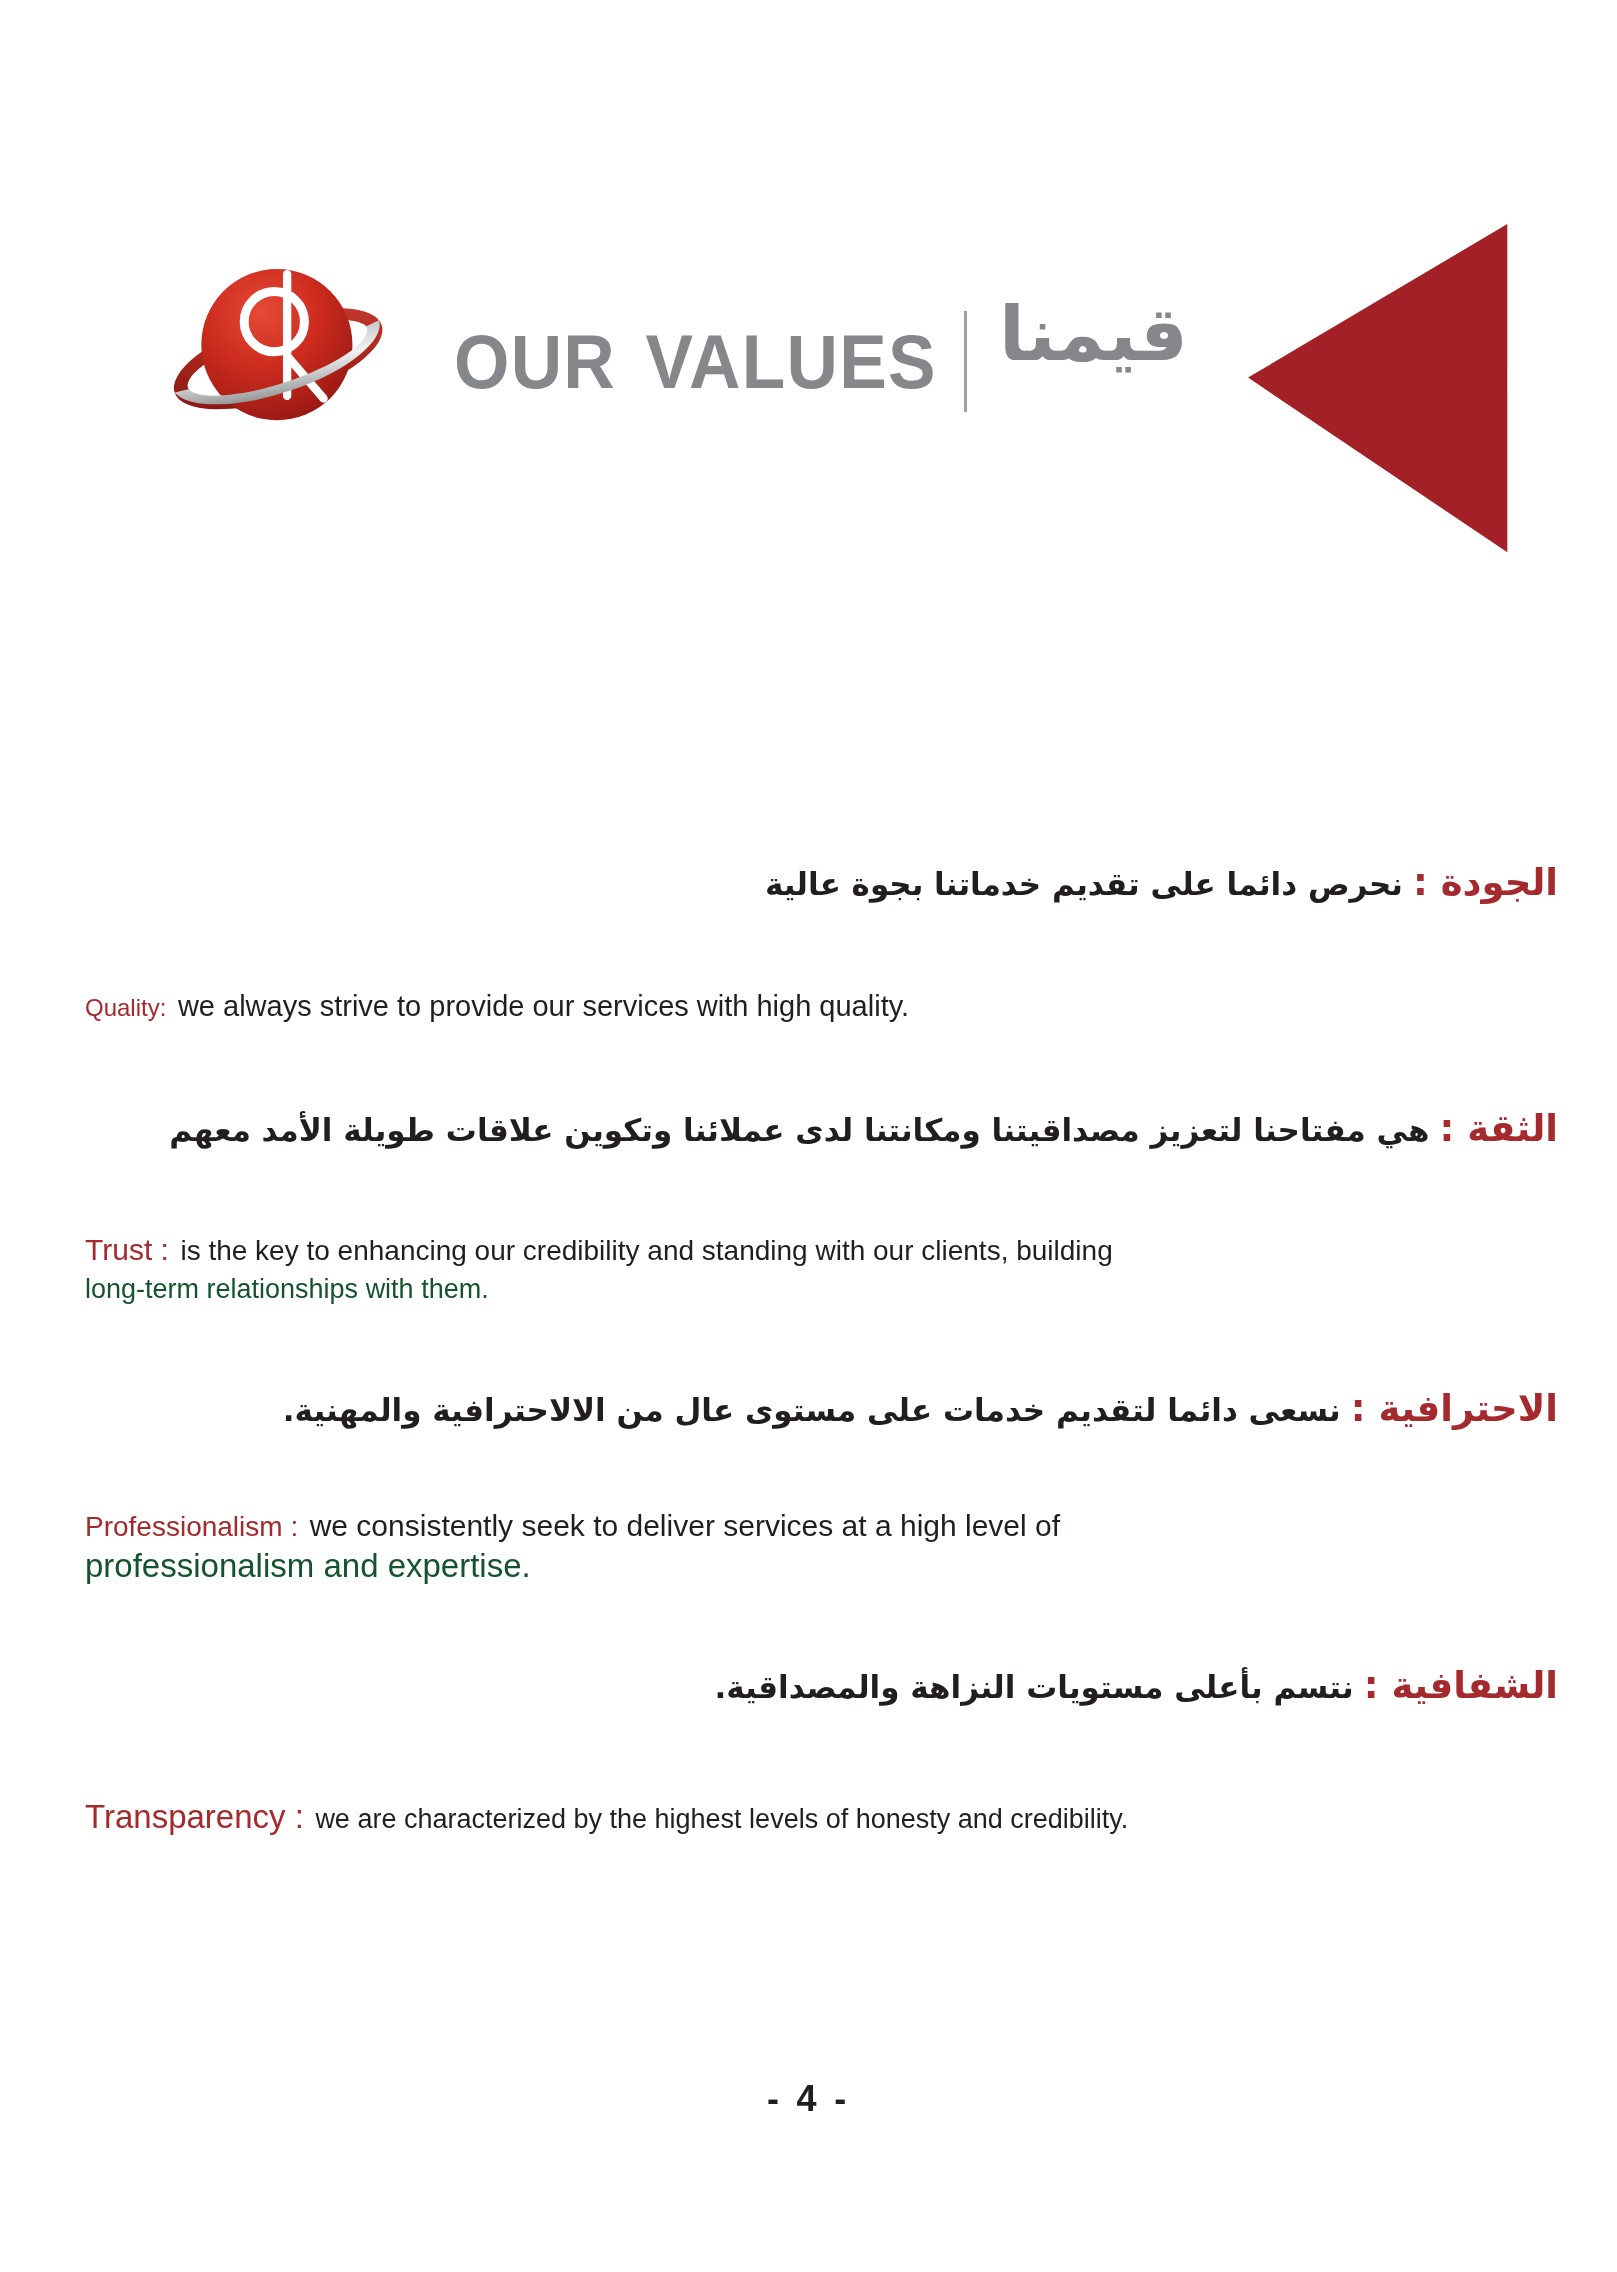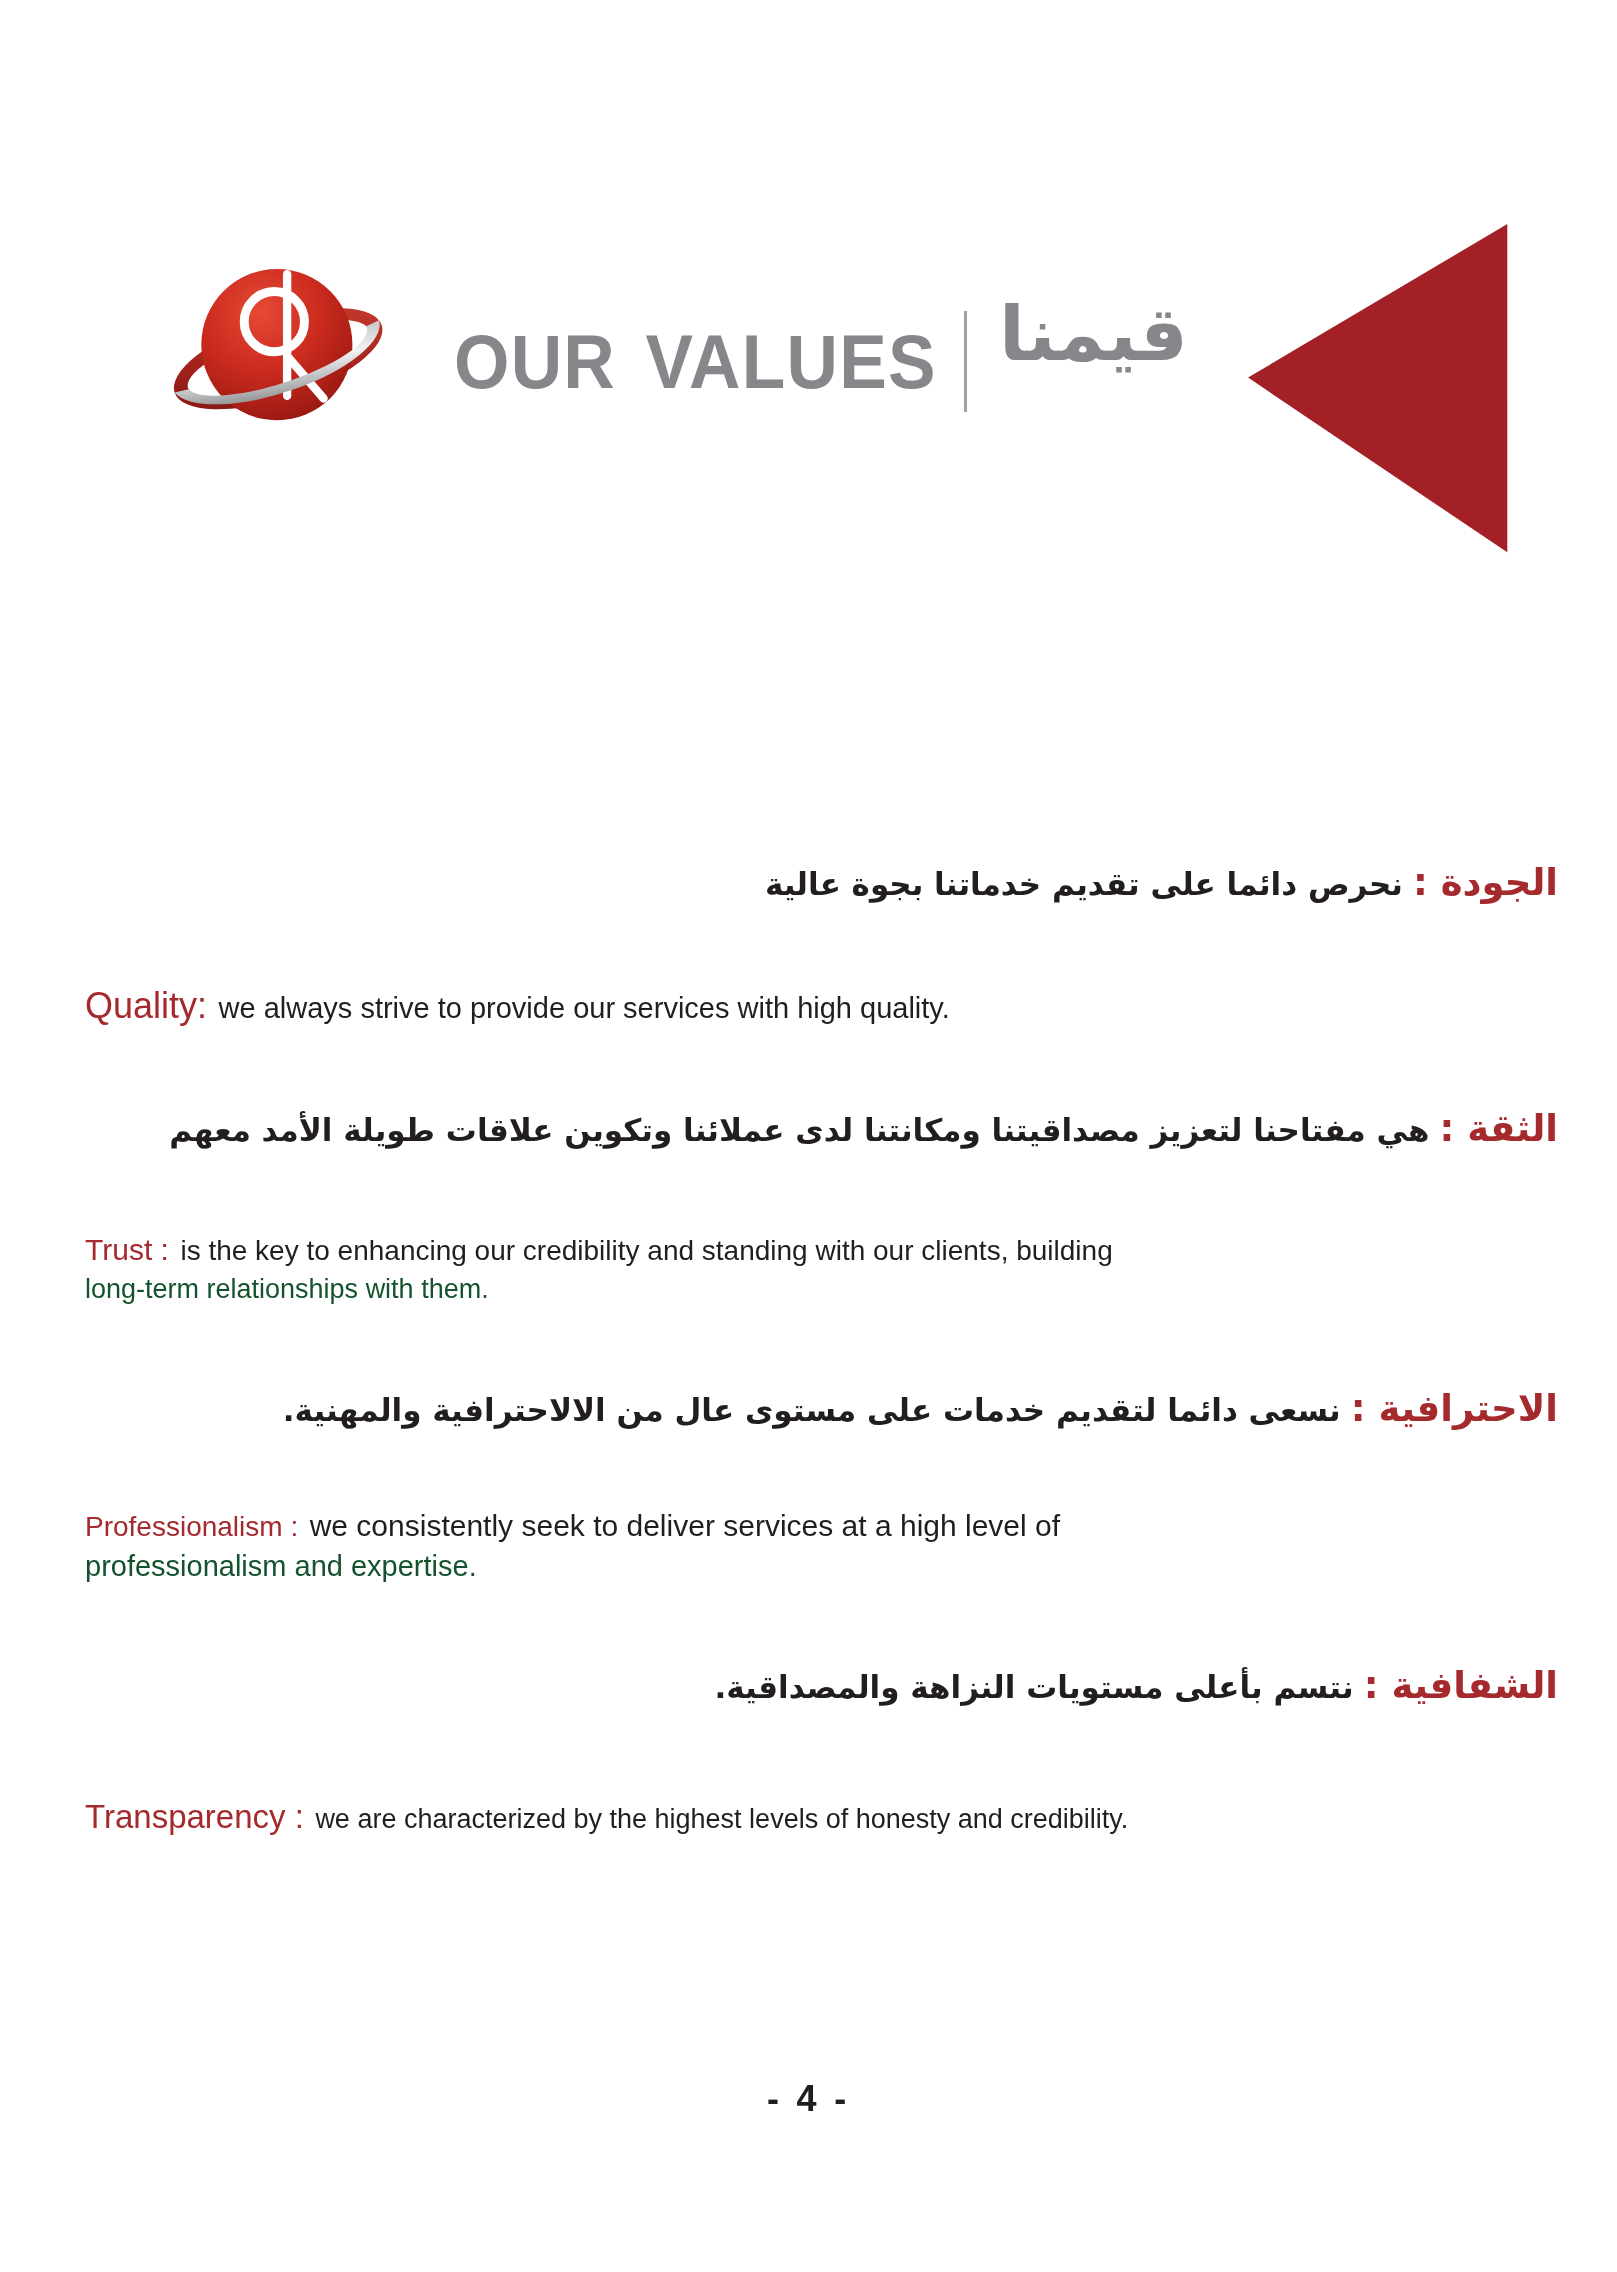--- a/index.html
+++ b/index.html
@@ -85,27 +85,27 @@
   .en-cont { 
     left: 85px;
     white-space: nowrap;
     font-weight: 400;
     font-size: 27px;
     line-height: 36px;
     color: #14532d;
   }
 
   #quality-ar        { top: 857px; }
-  #quality-en        { top: 987px; } #quality-en .lbl { font-size: 36px; }
+  #quality-en        { top: 987px; } #quality-en .lbl { font-size: 24px; }
   #trust-ar          { top: 1103px; }
   #trust-en          { top: 1231px; font-size: 28px; } #trust-en .lbl { font-size: 30px; margin-top: 12px; }
   #trust-en-2        { top: 1271px; }
   #professionalism-ar{ top: 1383px; }
   #professionalism-en{ top: 1507px; font-size: 30px; } #professionalism-en .lbl { font-size: 28px; }
-  #professionalism-en-2 { top: 1548px; font-size: 29px; text-align: right; }
+  #professionalism-en-2 { top: 1548px; font-size: 33px; text-align: right; }
   #transparency-ar   { top: 1660px; }
   #transparency-en   { top: 1798px; font-size: 27px; } #transparency-en .lbl { font-size: 33px; }
 
   
   .page-number {
     left: 0; top: 2076px; width: 1617px;
     text-align: center;
     font-weight: 700;
     font-size: 36px;
     line-height: 45px;

